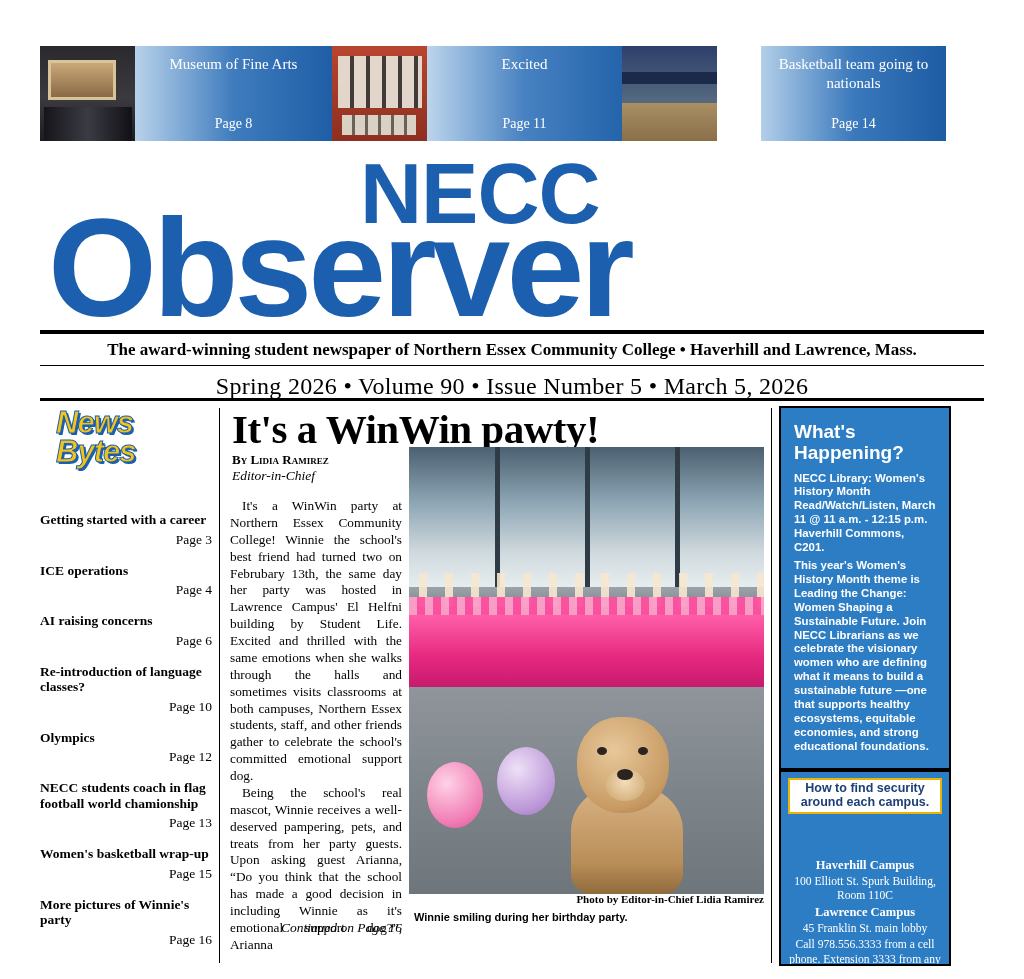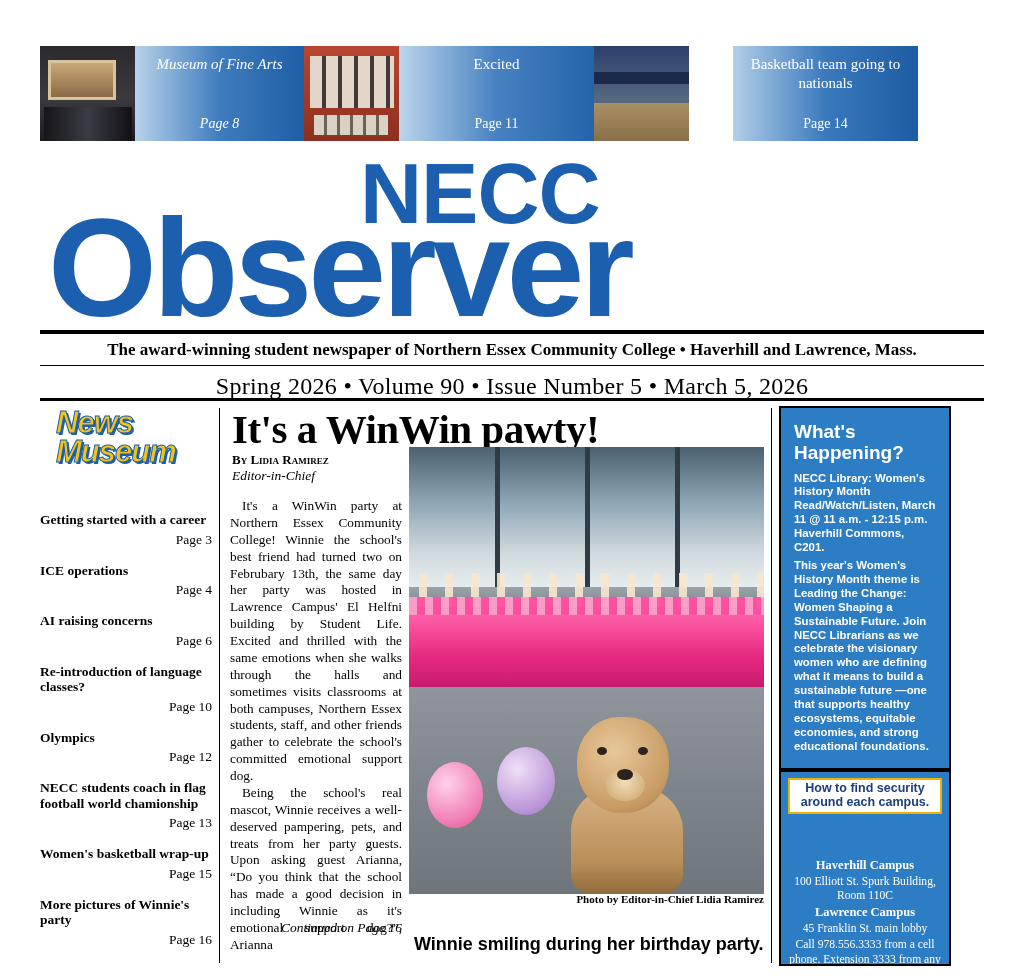--- a/index.html
+++ b/index.html
@@ -46,21 +46,21 @@
     padding: 9px 6px 0 6px;
     line-height: 1.25;
   }
   .teaser-text .page-no {
     position: absolute;
     left: 0; right: 0;
     bottom: 9px;
     font-size: 14px;
     text-align: center;
   }
-  .t1 { width: 264px; font-style: italic; }
+  .t1 { width: 292px; }
   .t2 { width: 290px; }
   .t3 { width: 324px; gap: 44px; }
   .t1 .teaser-text { background: linear-gradient(90deg,#b8d2ea 0%, #3f7cbe 50%, #1f5ea6 100%); }
   .t2 .teaser-text { background: linear-gradient(90deg,#bcd5ec 0%, #4781c1 50%, #2464ab 100%); }
   .t3 .teaser-text { background: linear-gradient(90deg,#b3cfe9 0%, #3a79bc 50%, #1d5ca3 100%); }
 
   
   .ph-museum { background:
       linear-gradient(180deg,#2a2a2e 0%, #3a3a3f 55%, #1d1d20 100%);
   }
@@ -319,25 +319,25 @@
     left: 470px; top: 893px;
     width: 294px;
     text-align: right;
     font-family: "Liberation Serif", serif;
     font-weight: bold;
     font-size: 11px;
     color: #000;
   }
   .photo-caption {
     position: absolute;
-    left: 414px; top: 934px;
+    left: 414px; top: 911px;
     width: 350px;
     font-family: "Liberation Sans", sans-serif;
     font-weight: bold;
-    font-size: 18px;
+    font-size: 11px;
     color: #000;
   }
 
   .vrule-right {
     position: absolute;
     left: 771px; top: 408px;
     width: 1px; height: 555px;
     background: #000;
   }
 
@@ -440,21 +440,21 @@
   </div>
 
   <div class="rule-thick" style="top:330px;"></div>
   <div class="tagline">The award-winning student newspaper of Northern Essex Community College • Haverhill and Lawrence, Mass.</div>
   <div class="rule-thin" style="top:365px;"></div>
   <div class="issueline">Spring 2026   •   Volume 90   •   Issue Number 5  •  March 5, 2026</div>
   <div class="rule-thick" style="top:398px;height:3px;"></div>
 
   <div class="newsbytes-logo">
     <div>News</div>
-    <div>Museum</div>
+    <div>Bytes</div>
   </div>
 
   <div class="left-col">
     <div class="bite">
       <div class="t">Getting started with a  career</div>
       <div class="p">Page 3</div>
     </div>
     <div class="bite">
       <div class="t">ICE operations</div>
       <div class="p">Page 4</div>

